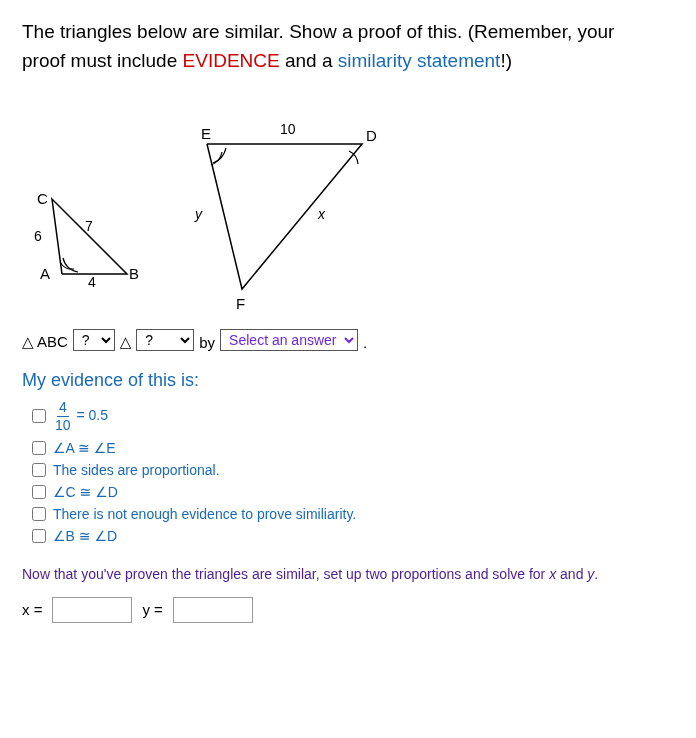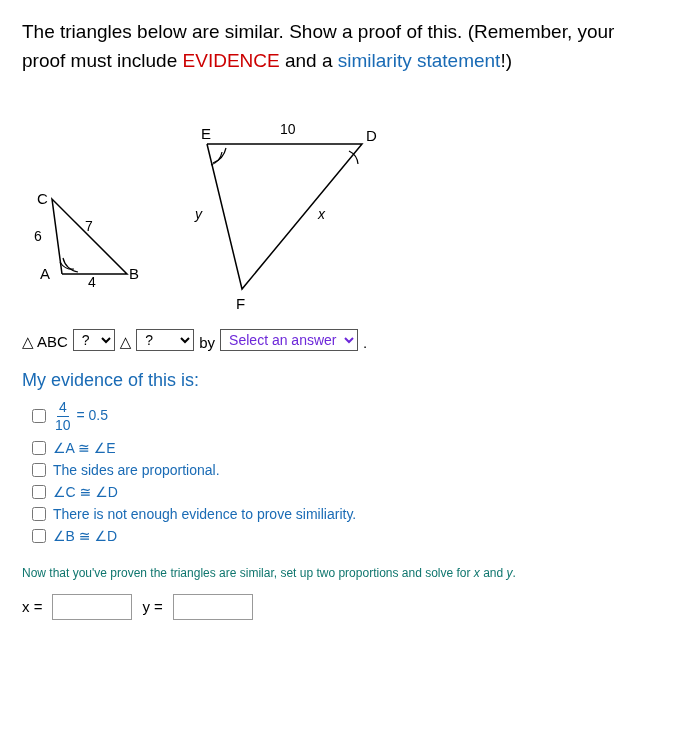--- a/index.html
+++ b/index.html
@@ -85,22 +85,22 @@
       align-items: center;
       vertical-align: middle;
       font-size: 14px;
       color: #1a6bb5;
     }
     .frac .num { border-bottom: 1px solid #1a6bb5; padding: 0 2px; line-height: 1.2; }
     .frac .den { padding: 0 2px; line-height: 1.2; }
 
     
     .solve-text {
-      font-size: 12px;
-      color: #0f766e;
+      font-size: 14px;
+      color: #4c1d95;
       margin-bottom: 12px;
       max-width: 640px;
       line-height: 1.5;
     }
     .solve-text em { font-style: italic; }
     .solve-row {
       display: flex;
       align-items: center;
       gap: 10px;
       font-size: 15px;

